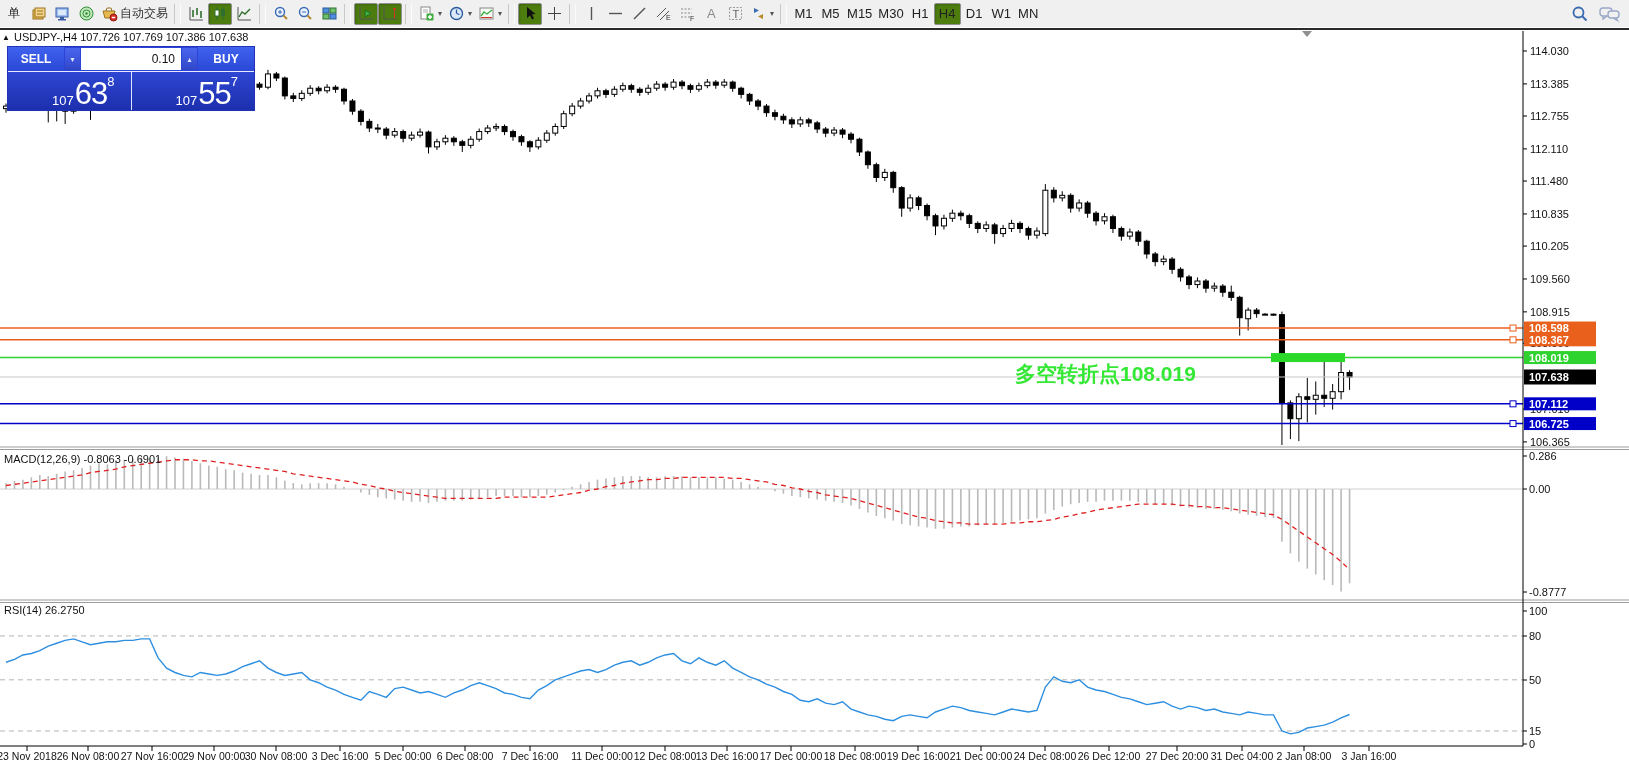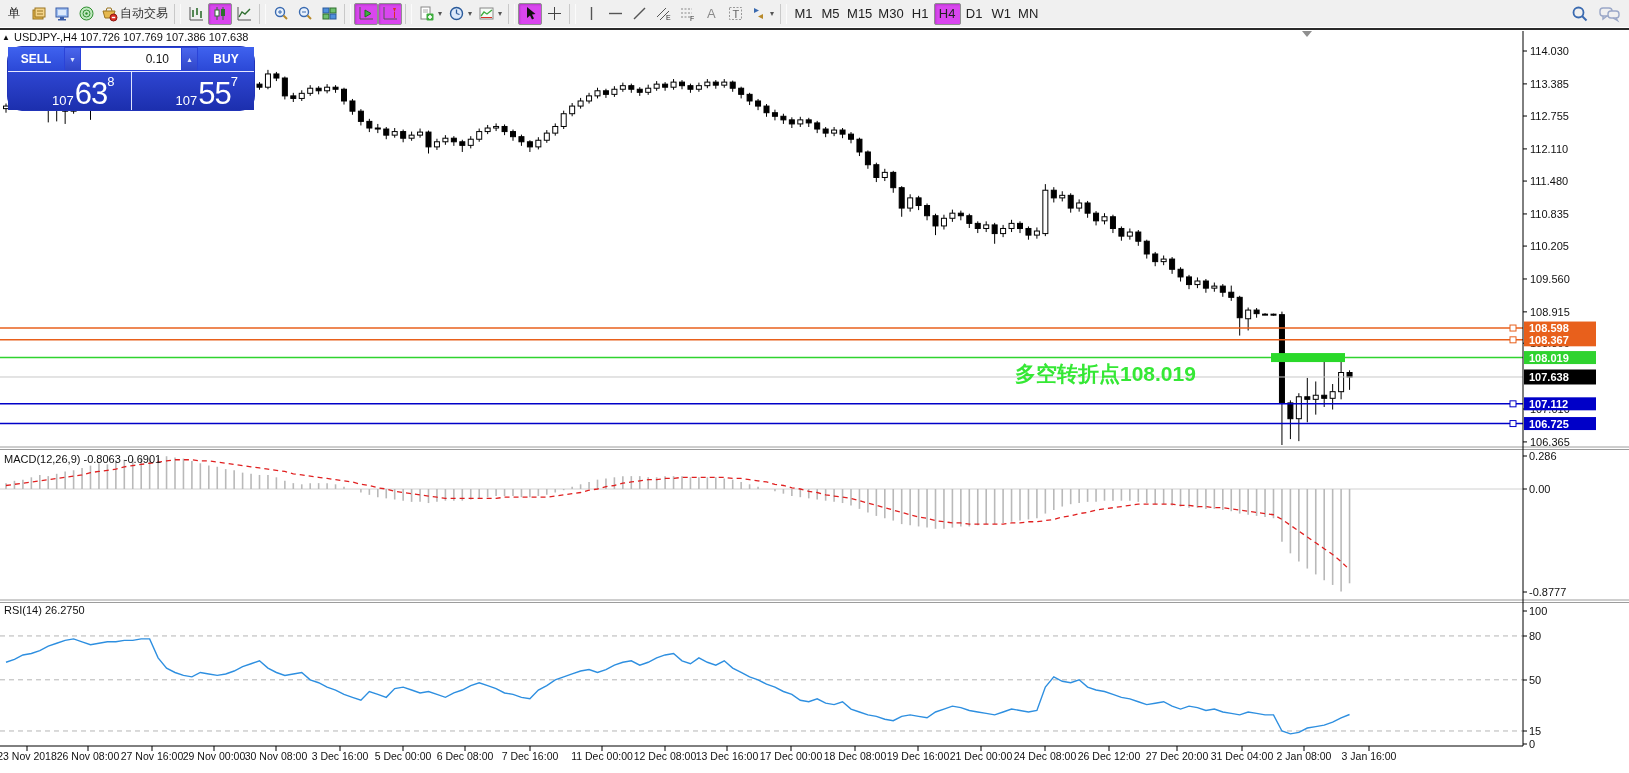--- a/index.html
+++ b/index.html
@@ -2,39 +2,39 @@
 <html><head>
 <meta charset="utf-8">
 <style>
   html,body{margin:0;padding:0;width:1629px;height:773px;overflow:hidden;background:#fff;
     font-family:"Liberation Sans",sans-serif;}
   
   .tb{position:absolute;top:0;left:0;width:1629px;height:27px;background:#f0f0f0;
       display:flex;align-items:center;padding-left:2px;box-sizing:border-box;z-index:30;}
   .tbtn{height:22px;min-width:24px;display:flex;align-items:center;justify-content:center;
       border:1px solid transparent;border-radius:2px;color:#333;font-size:12px;gap:2px;padding:0 2px;box-sizing:border-box;}
-  .tbtn.active{background:#d946ef;border-color:#909090;box-shadow:inset 1px 1px 2px rgba(0,0,0,.18);}
+  .tbtn.active{background:#4d7c0f;border-color:#909090;box-shadow:inset 1px 1px 2px rgba(0,0,0,.18);}
   .tf{min-width:27px;font-size:13px;color:#222;}
   .sep{width:5px;height:20px;border-left:1px solid #c9c9c9;border-right:1px solid #fbfbfb;margin:0 3px;}
   .dd{font-size:8px;color:#555;margin-left:1px;}
   .tb-right{margin-left:auto;display:flex;align-items:center;margin-right:8px;gap:10px;}
   .zhbtn{font-size:12px;color:#222;}
   
   #chart{position:absolute;top:0;left:0;z-index:1;}
   svg text{font-family:"Liberation Sans",sans-serif;}
   
   .tp{position:absolute;left:8px;top:47px;width:246px;height:63px;background:#2a43d8;z-index:20;
-      box-shadow:0 0 0 1px #2134b8;border-radius:14px;}
+      box-shadow:0 0 0 1px #2134b8;}
   .tp-row1{display:flex;height:24px;border-bottom:1px solid #e8e8ff;}
   .tp-btn{width:56px;background:linear-gradient(#3f62ef,#2b48d6);color:#fff;font-size:12px;font-weight:bold;
       display:flex;align-items:center;justify-content:center;border:none;}
   .tp-spin{flex:1;display:flex;align-items:stretch;background:#2a43d8;padding:1px;gap:1px;}
   .tp-arrow{width:15px;background:linear-gradient(#4a66ee,#3046c8);color:#dfe6ff;font-size:8px;
       display:flex;align-items:center;justify-content:center;border:none;}
-  .tp-vol{flex:1;background:#fff;color:#111;font-size:12px;display:flex;align-items:center;justify-content:flex-end;padding-right:12px;text-align:center;}
+  .tp-vol{flex:1;background:#fff;color:#111;font-size:12px;display:flex;align-items:center;justify-content:flex-end;padding-right:6px;text-align:center;}
   .tp-row2{display:flex;height:38px;}
   .tp-price{flex:1;color:#fff;display:flex;align-items:flex-end;justify-content:center;padding-bottom:2px;
       background:linear-gradient(#2e46d2,#1c2fae);}
   .tp-price.sellp{border-right:1px solid #dfe4ff;}
   .tp-sm{font-size:13px;line-height:15px;margin-right:1px;margin-left:28px;}
   .tp-big{font-size:31px;font-weight:normal;line-height:29px;letter-spacing:-1px;}
   .tp-sup{font-size:13px;line-height:13px;align-self:flex-start;margin-top:3px;}
   .collapse{position:absolute;left:2px;top:33px;z-index:21;font-size:8px;color:#111;}
 </style>
 </head>

